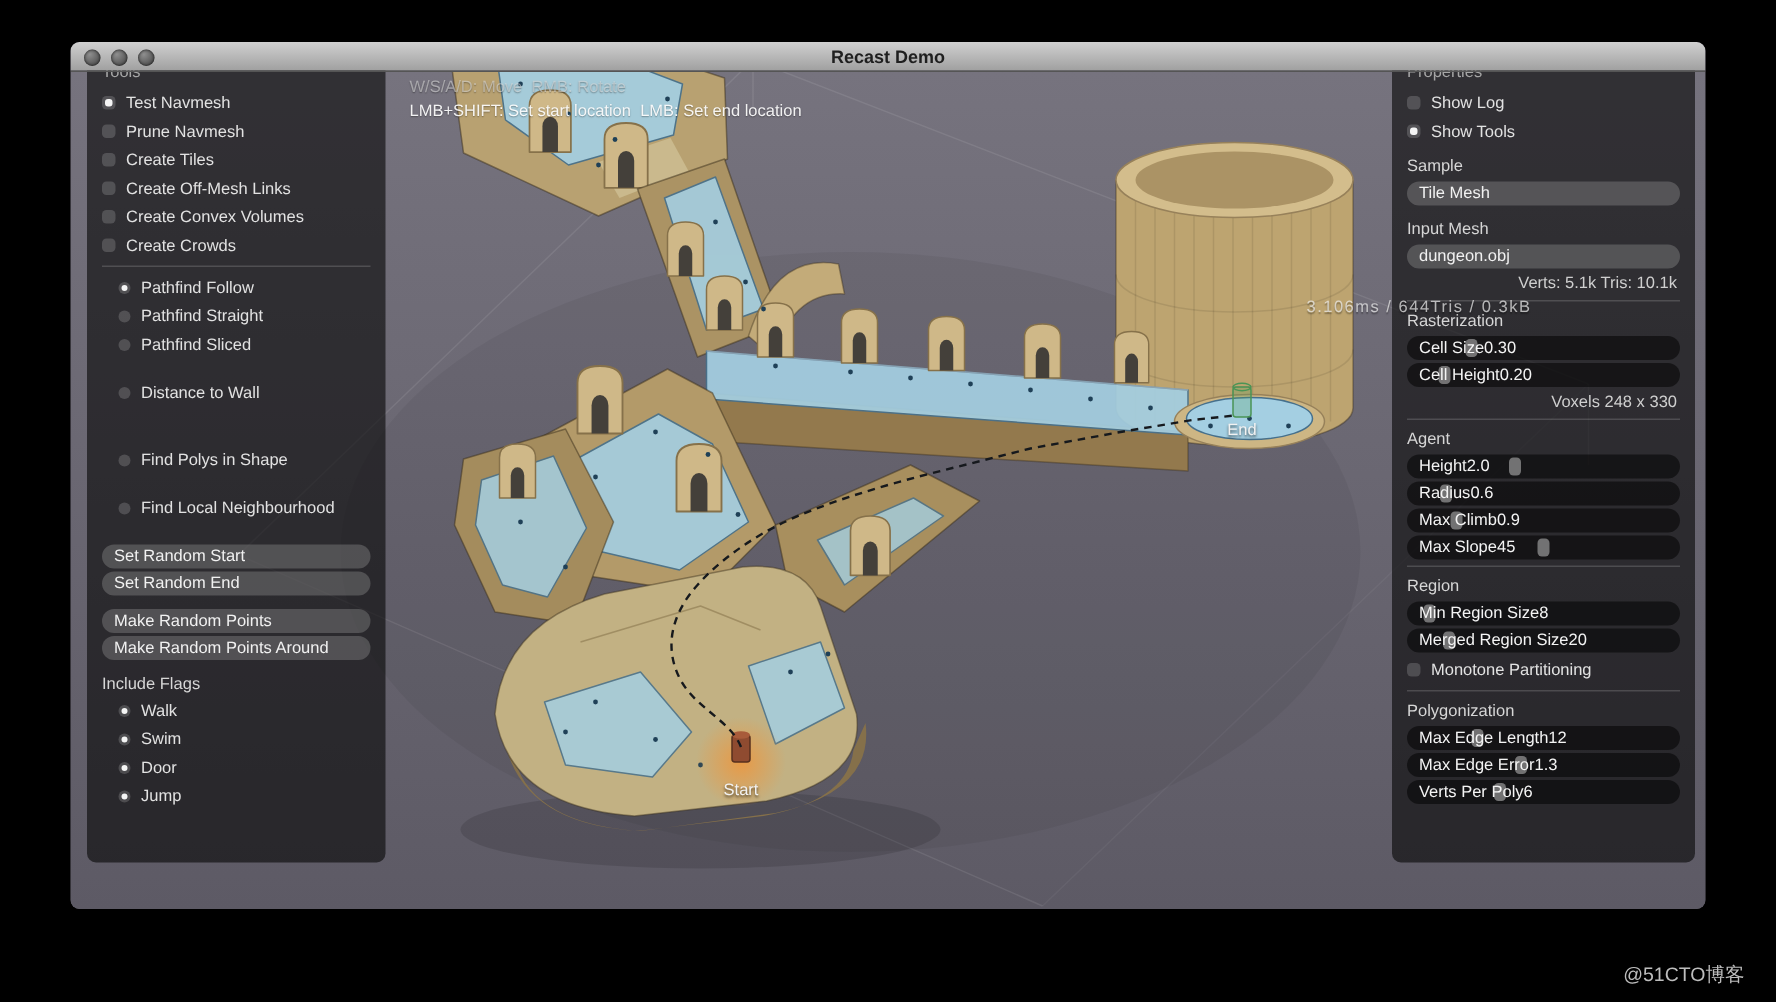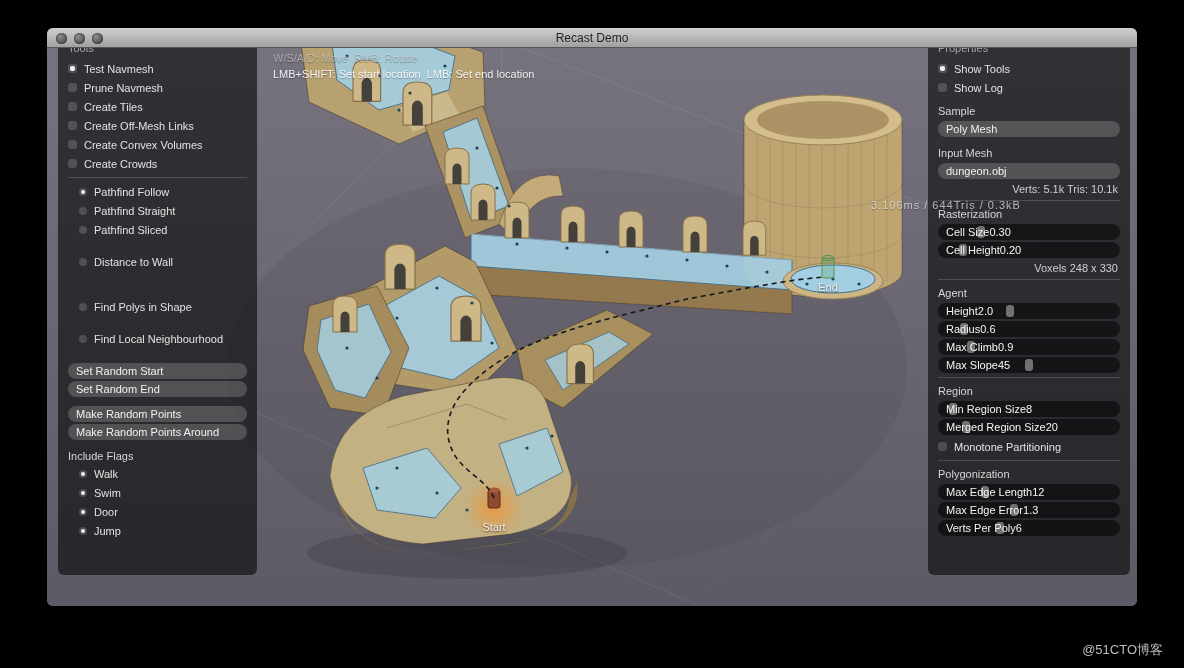--- a/index.html
+++ b/index.html
@@ -7,21 +7,21 @@
     font-family:"Liberation Sans",sans-serif;}
   .stage{position:relative;width:1184px;height:668px;background:#000}
 
   
   .window{position:absolute;left:47px;top:28px;width:1090px;height:578px;
     border-radius:6px;overflow:hidden;background:#5e5b66;
     box-shadow:0 14px 40px rgba(0,0,0,.8),0 0 0 1px rgba(0,0,0,.9)}
   .titlebar{position:absolute;left:0;top:0;right:0;height:20px;
     background:linear-gradient(#d0d0d0,#a0a0a0);border-bottom:1px solid #555;
     display:flex;align-items:center;justify-content:center;z-index:60}
-  .title{font-size:12px;color:#1f1f1f;font-weight:normal}
+  .title{font-size:12px;color:#1f1f1f;font-weight:bold}
   .lights{position:absolute;left:9px;top:5px;display:flex;gap:7px}
   .light{width:11px;height:11px;border-radius:50%;
     background:radial-gradient(circle at 35% 30%,#8f8f8f,#3d3d3d);
     box-shadow:inset 0 0 2px rgba(0,0,0,.8)}
 
   
   .viewport{position:absolute;left:0;top:20px;right:0;bottom:0}
   .viewport svg{position:absolute;left:0;top:0}
   .help{position:absolute;font-size:11px;white-space:pre;z-index:5;
     text-shadow:0 1px 1px rgba(0,0,0,.35)}
@@ -300,32 +300,32 @@
         </div>
       <div class="chk sub on">
         <span class="box"></span>
           <span class="lbl">Jump</span>
         </div>
     </div>
 
     <div class="panel props">
       <div class="panel-title">Properties</div>
 
+      <div class="chk">
+        <span class="box"></span>
+          <span class="lbl">Show Log</span>
+        </div>
       <div class="chk on">
         <span class="box"></span>
           <span class="lbl">Show Tools</span>
-        </div>
-      <div class="chk">
-        <span class="box"></span>
-          <span class="lbl">Show Log</span>
         </div>
 
       <div class="gap-s"></div>
       <div class="label">Sample</div>
-      <div class="btn">Poly Mesh</div>
+      <div class="btn">Tile Mesh</div>
 
       <div class="gap-s"></div>
       <div class="label">Input Mesh</div>
       <div class="btn">dungeon.obj</div>
       <div class="note">Verts: 5.1k  Tris: 10.1k</div>
 
       <div class="sep"></div>
       <div class="label">Rasterization</div>
       <div class="slider">
         <span class="handle" style="left: calc(22% - 0.6px);"></span>

